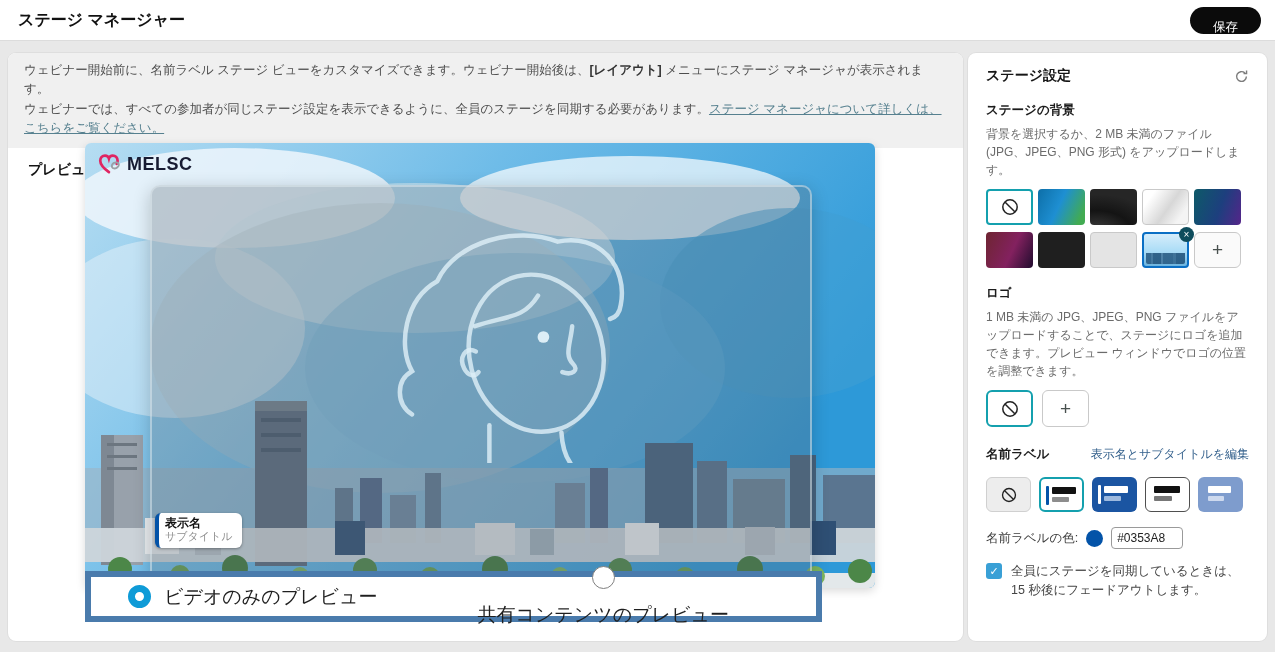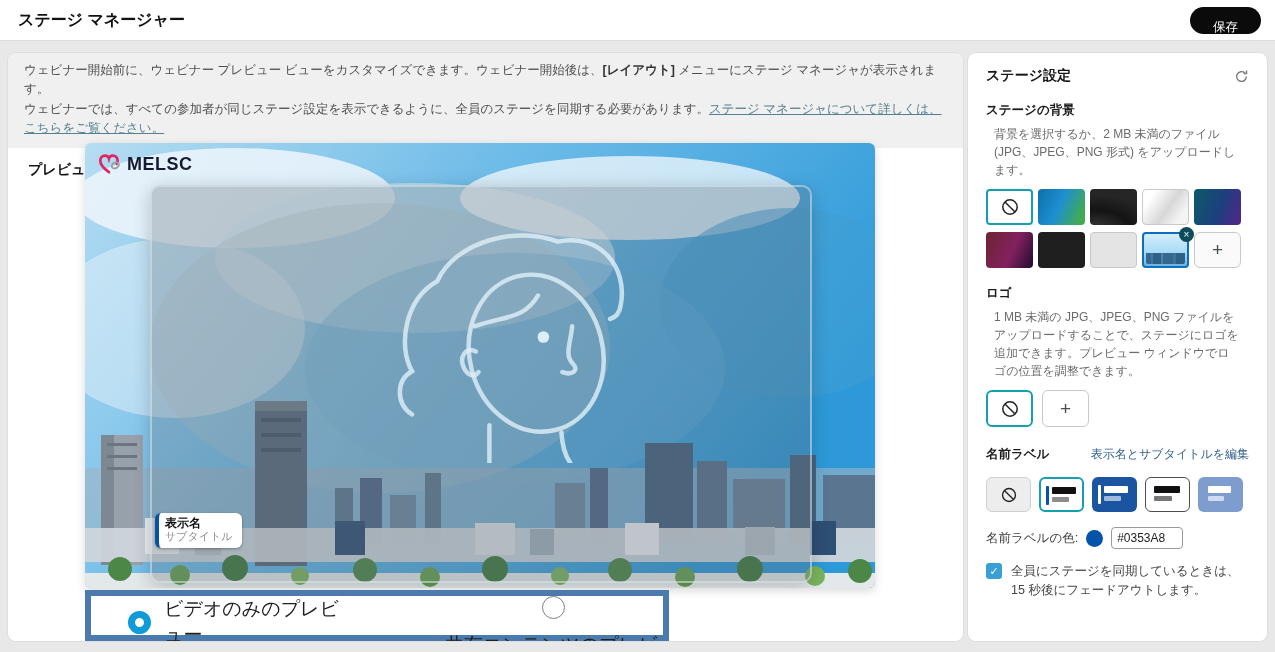--- a/index.html
+++ b/index.html
@@ -23,35 +23,35 @@
   .stage{position:absolute;left:77px;top:90px;width:790px;height:445px;border-radius:6px;overflow:hidden;box-shadow:0 3px 10px rgba(0,0,0,.15);}
   .stage svg.city{position:absolute;top:0;left:0;width:100%;height:100%;display:block;}
   .brand{position:absolute;left:12px;top:9px;display:flex;align-items:center;gap:4px;}
   .brand-text{font-size:18px;font-weight:bold;color:#171b32;letter-spacing:.5px;}
   .video-rect{position:absolute;left:65px;top:42px;width:662px;height:398px;border-radius:10px;background:rgba(96,105,115,.30);border:2px solid rgba(226,236,241,.5);box-shadow:0 4px 18px rgba(0,0,0,.2);box-sizing:border-box;}
   .face{position:absolute;left:300px;top:50px;}
   .preview-name-label{position:absolute;left:70px;top:370px;background:#fff;border-left:4px solid #0353A8;border-radius:6px;padding:3px 9px 4px 6px;box-shadow:0 1px 3px rgba(0,0,0,.35);cursor:move;}
   .pnl-name{font-size:12px;font-weight:bold;color:#111;line-height:1.2;}
   .pnl-sub{font-size:11px;color:#8e8e8e;line-height:1.2;}
   
-  .radio-bar{position:absolute;left:77px;top:537px;width:584px;height:51px;box-sizing:border-box;border:6px solid #4a7bac;background:#fff;display:flex;align-items:flex-start;}
+  .radio-bar{position:absolute;left:77px;top:518px;width:737px;height:51px;box-sizing:border-box;border:6px solid #4a7bac;background:#fff;display:flex;align-items:center;}
   .radio-group{display:flex;align-items:center;gap:13px;cursor:pointer;}
   .rg1{margin-left:37px;}
   .rg2{margin-left:100px;flex-direction:column;}
   .radio-dot{width:23px;height:23px;border-radius:50%;box-sizing:border-box;flex:none;}
   .radio-dot.on{border:7px solid #0f9bd7;background:#fff;}
   .radio-dot.off{border:1.5px solid #7f7f7f;background:#fff;}
   .radio-label{font-size:19px;color:#1f1f1f;}
   
   .side-card{position:absolute;left:968px;top:53px;width:299px;height:588px;background:#fff;border-radius:8px;box-sizing:border-box;padding:14px 18px;box-shadow:0 0 0 1px rgba(0,0,0,.04);}
   .side-title-row{display:flex;justify-content:space-between;align-items:center;margin-bottom:17px;gap:6px;}
   .side-title{font-size:14px;font-weight:bold;color:#161616;}
   .refresh-btn{background:none;border:none;padding:0;cursor:pointer;line-height:0;}
   .sec-head{font-size:12.5px;font-weight:bold;margin:0 0 6px;color:#1c1c1c;}
-  .sec-desc{font-size:12px;color:#6b6b6b;line-height:1.5;margin:0 8px 10px;}
+  .sec-desc{font-size:12px;color:#6b6b6b;line-height:1.5;margin:0 0 10px;}
   .thumb-grid{display:grid;grid-template-columns:repeat(5,47px);gap:7px 5px;margin-bottom:17px;}
   .thumb{width:47px;height:36px;border-radius:4px;border:1px solid #c9c9c9;box-sizing:border-box;cursor:pointer;position:relative;display:flex;align-items:center;justify-content:center;padding:0;}
   .thumb.sel-teal{border:2px solid #14a0ae;}
   .thumb.sel-blue{border:2px solid #0b6fc4;}
   .t-none{background:#fff;}
   .t-bluegreen{background:linear-gradient(115deg,#0d6fa8 0%,#1e8fd2 45%,#42ab52 88%);border:none;}
   .t-blackwave{background:radial-gradient(130% 100% at 15% 115%,#3d3d3d 0%,#141414 55%,#262626 100%);border:none;}
   .t-whitewave{background:linear-gradient(125deg,#ffffff 18%,#d7d7d7 55%,#f4f4f4 82%);}
   .t-tealpurple{background:linear-gradient(110deg,#0d5a68 0%,#1d3f7e 55%,#55258a 100%);border:none;}
   .t-redpurple{background:linear-gradient(115deg,#6e2531 0%,#83215f 55%,#200c2e 100%);border:none;}
@@ -84,21 +84,21 @@
 </head>
 <body>
 
 <header class="topbar">
   <h1 class="page-title">ステージ マネージャー</h1>
   <button class="save-btn">保存</button>
 </header>
 
 <section class="main-card">
   <div class="banner">
-    <span><span>ウェビナー開始前に、ウェビナー プレビュー ビューをカスタマイズできます。ウェビナー開始後は、</span><b>[レイアウト]</b><span> メニューにステージ マネージャが表示されます。</span></span><br>
+    <span><span>ウェビナー開始前に、名前ラベル ステージ ビューをカスタマイズできます。ウェビナー開始後は、</span><b>[レイアウト]</b><span> メニューにステージ マネージャが表示されます。</span></span><br>
     <span><span>ウェビナーでは、すべての参加者が同じステージ設定を表示できるように、全員のステージを同期する必要があります。</span><a class="banner-link">ステージ マネージャについて詳しくは、こちらをご覧ください。</a></span>
   </div>
 
   <div class="preview-head">
     <span>プレビュー</span>
     <span class="info-icon">i</span>
   </div>
 
   <div class="stage">
     <svg class="city" viewBox="0 0 790 445" preserveAspectRatio="none">

